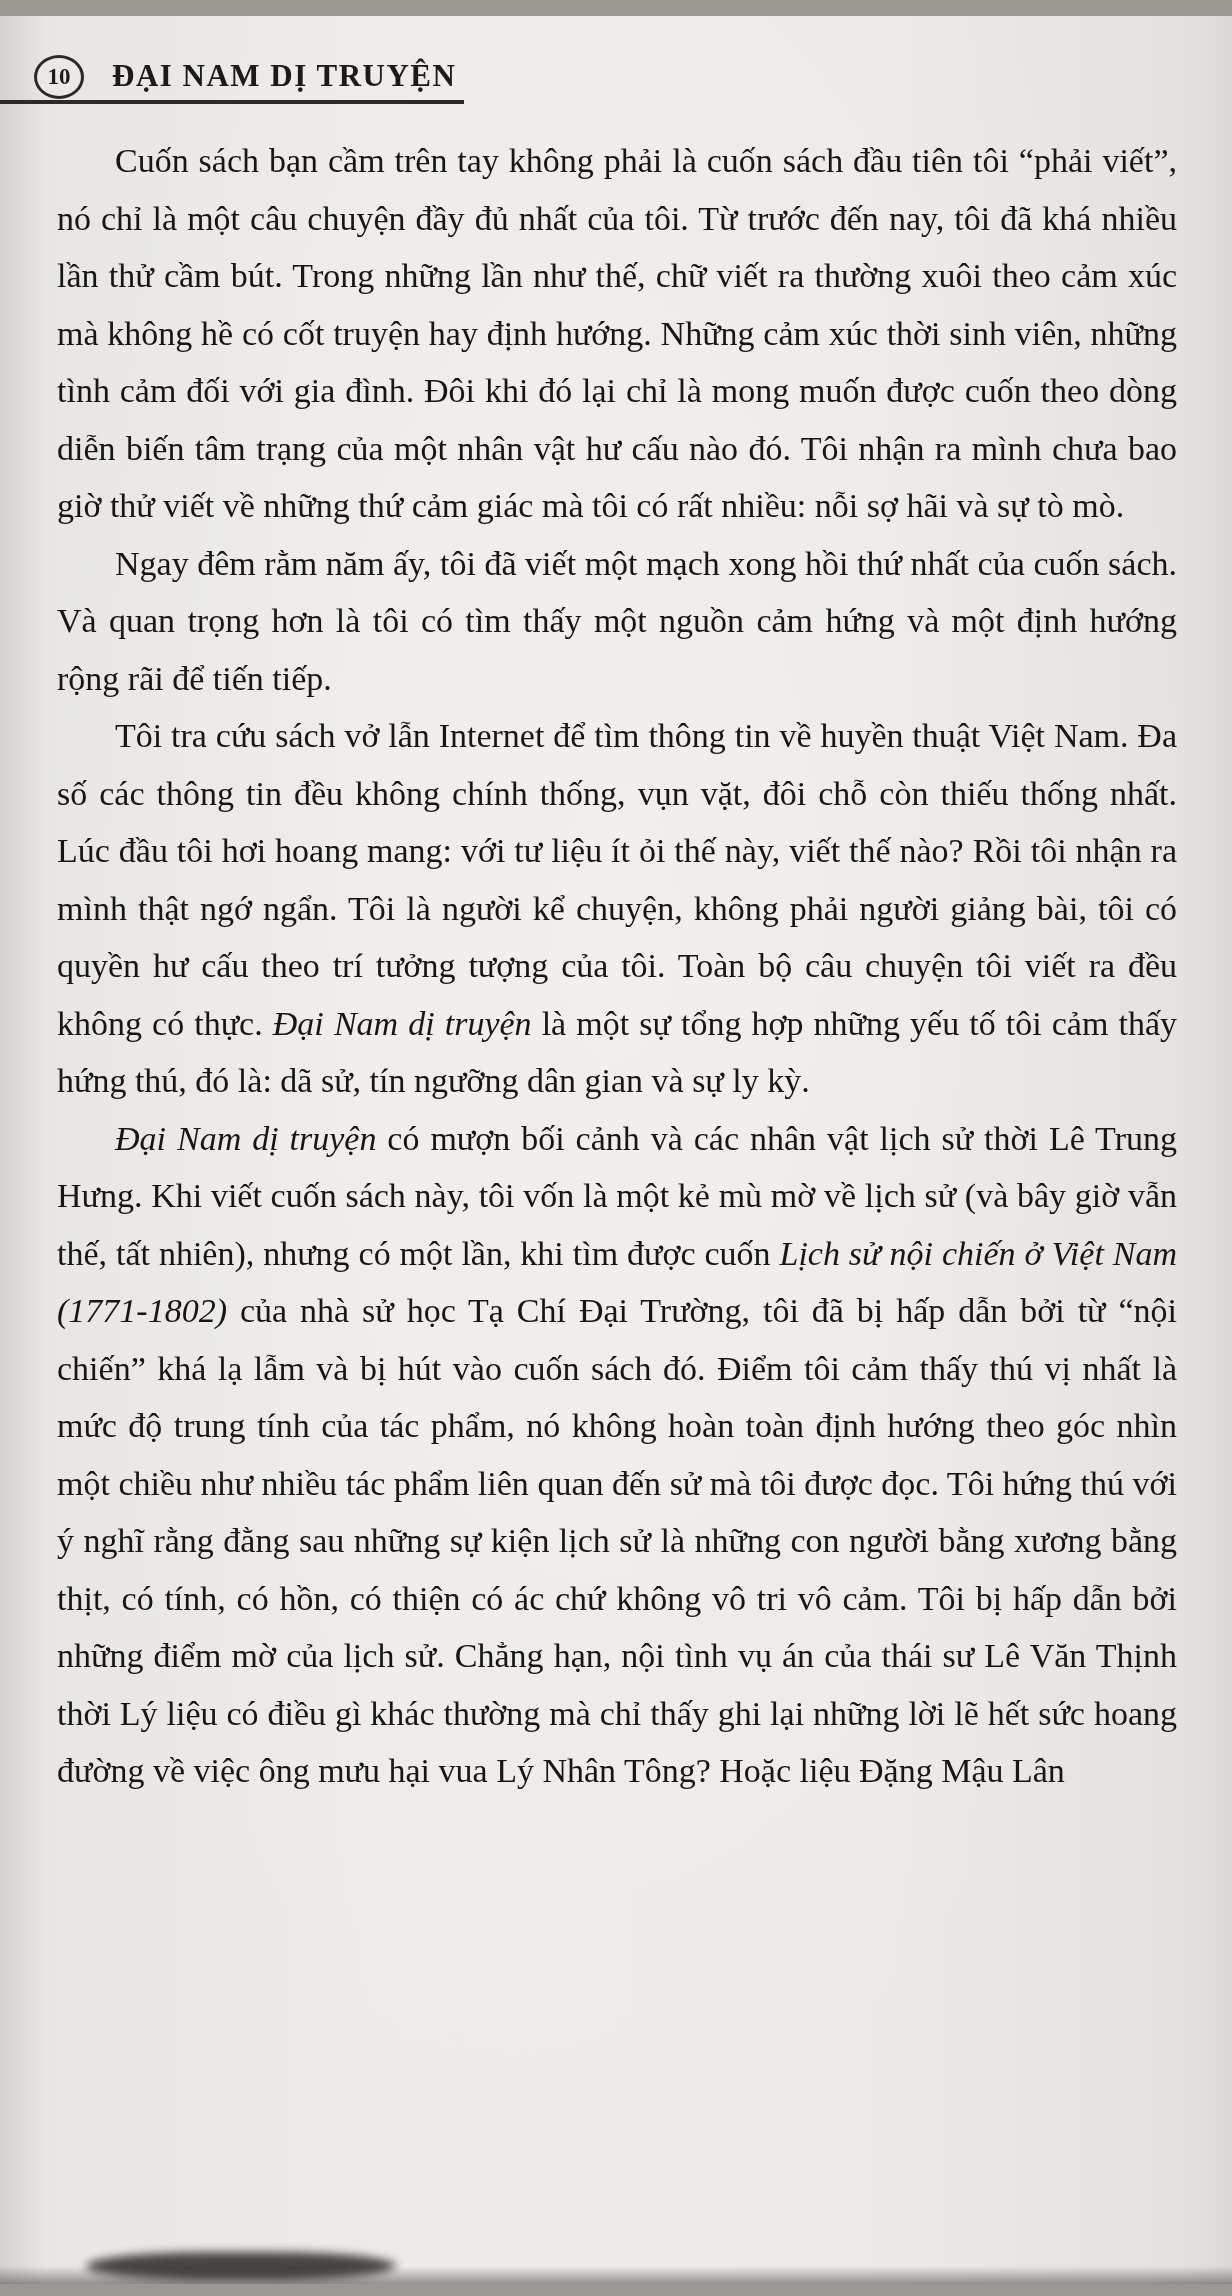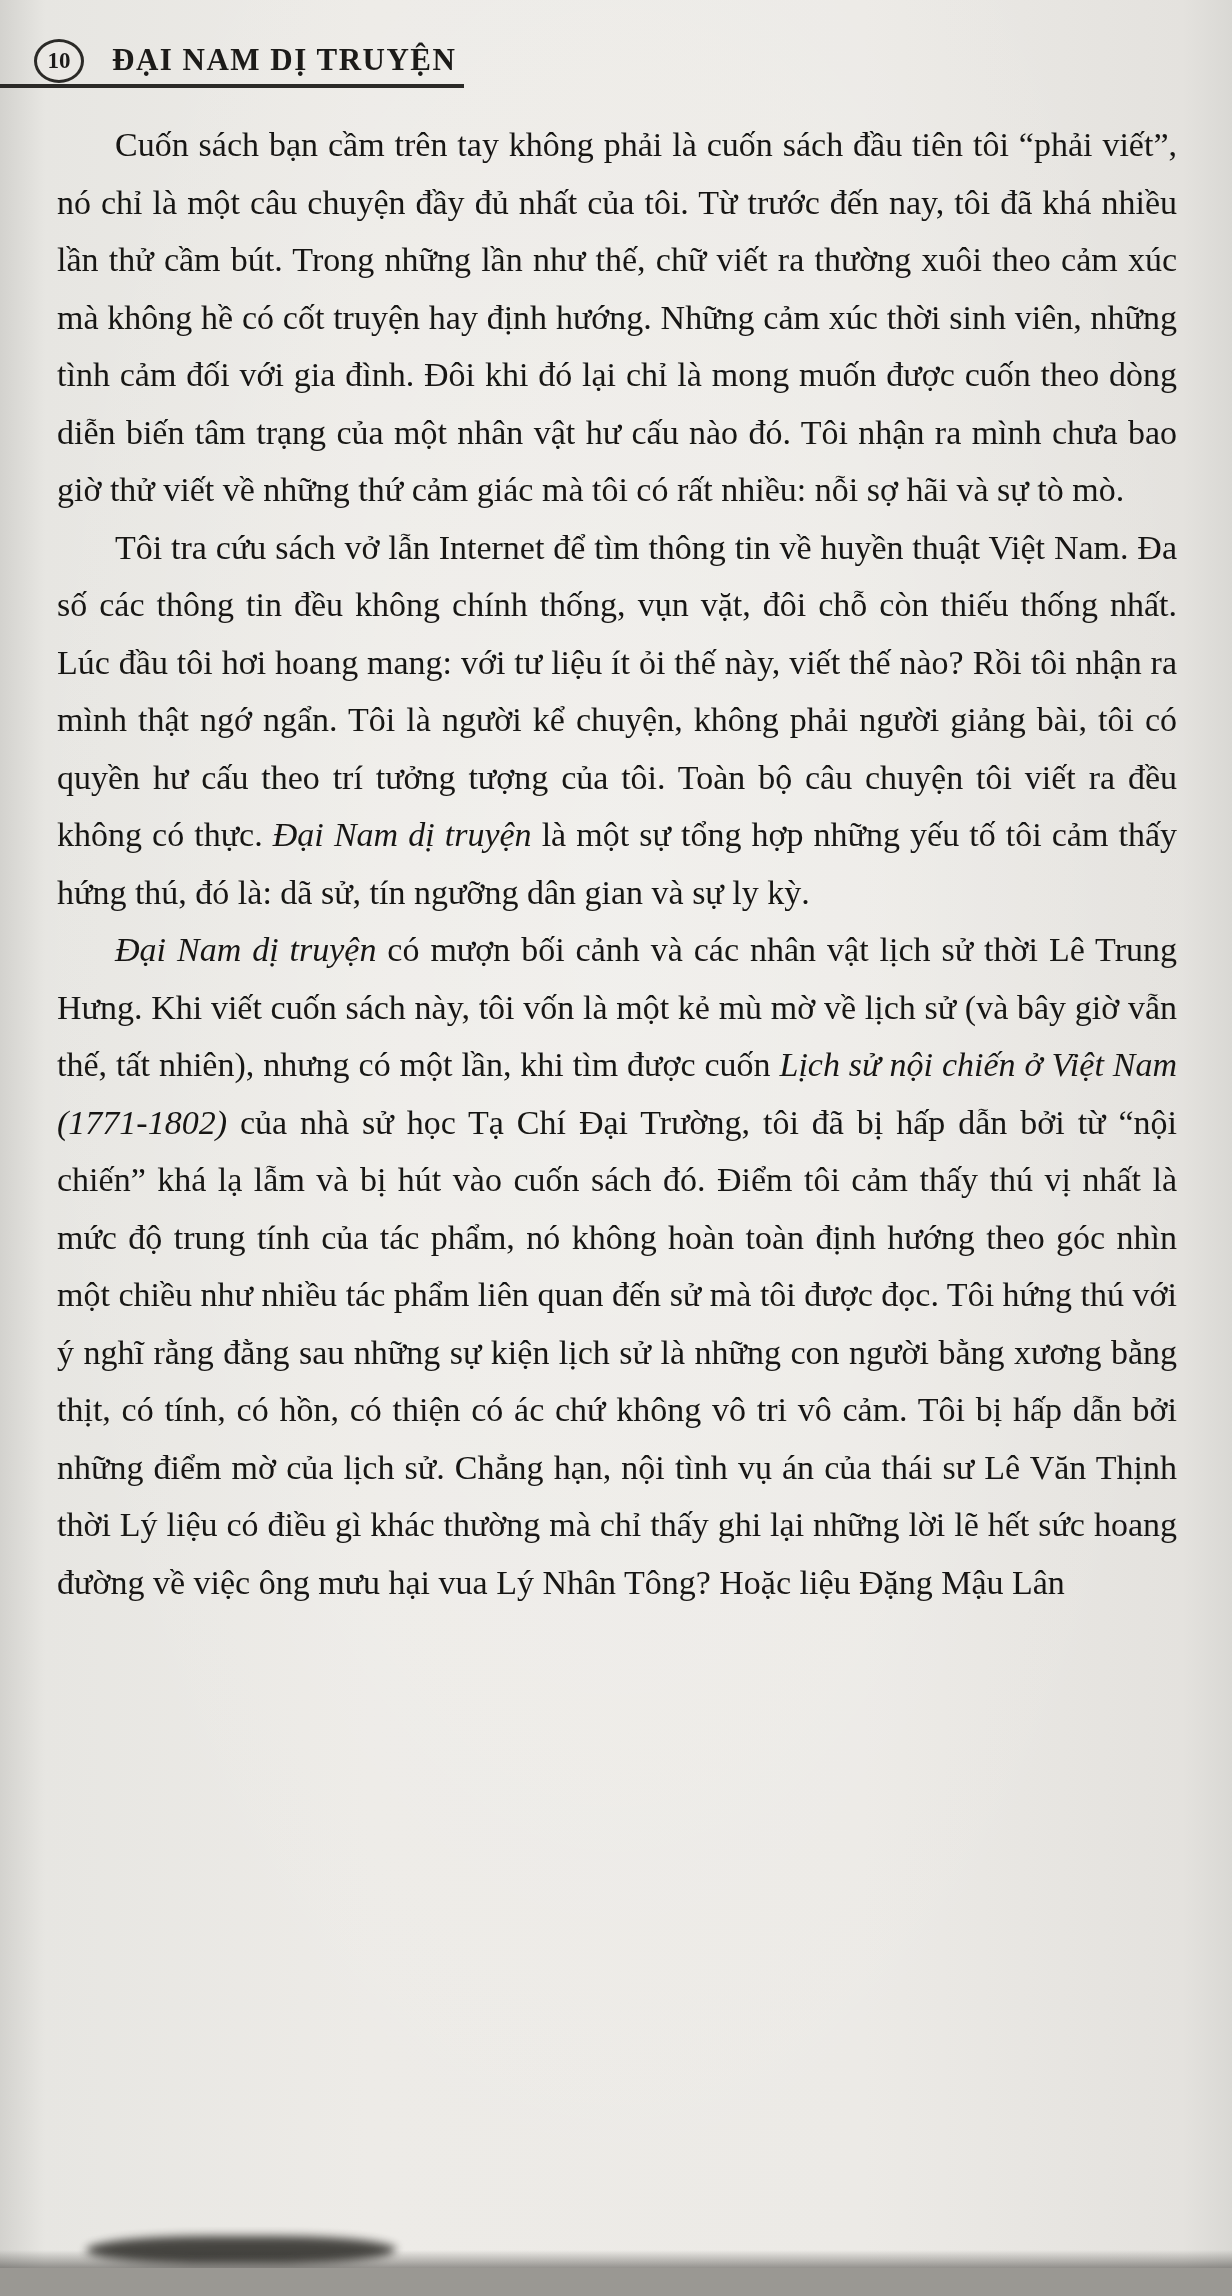--- a/index.html
+++ b/index.html
@@ -1,20 +1,20 @@
 <!DOCTYPE html>
 <html><head>
 <meta charset="utf-8">
 <style>
   html, body { margin: 0; padding: 0; background: #9a9893; }
   .page {
     position: relative;
     width: 1232px;
     height: 2268px;
-    margin: 0 auto;
+    margin: 16px auto;
     overflow: hidden;
     background:
       radial-gradient(ellipse at 50% 40%, rgba(255,255,255,0.25), rgba(0,0,0,0) 70%),
       linear-gradient(90deg, #d3d2ce 0px, #e7e6e2 45px, #edebe7 30%, #eceae6 70%, #e4e2de 96%, #d9d8d4 100%);
     font-family: "Liberation Serif", "DejaVu Serif", serif;
     color: #181715;
   }
 
   
   .header { position: absolute; top: 0; left: 0; width: 100%; height: 96px; }
@@ -79,20 +79,21 @@
   <div class="header">
     <div class="header-rule"></div>
     <div class="page-num-badge">
       <span>10</span>
     </div>
     <div class="header-title">ĐẠI NAM DỊ TRUYỆN</div>
   </div>
 
   <div class="page-body">
       <p><span>Cuốn sách bạn cầm trên tay không phải là cuốn sách đầu tiên tôi “phải viết”, nó chỉ là một câu chuyện đầy đủ nhất của tôi. Từ trước đến nay, tôi đã khá nhiều lần thử cầm bút. Trong những lần như thế, chữ viết ra thường xuôi theo cảm xúc mà không hề có cốt truyện hay định hướng. Những cảm xúc thời sinh viên, những tình cảm đối với gia đình. Đôi khi đó lại chỉ là mong muốn được cuốn theo dòng diễn biến tâm trạng của một nhân vật hư cấu nào đó. Tôi nhận ra mình chưa bao giờ thử viết về những thứ cảm giác mà tôi có rất nhiều: nỗi sợ hãi và sự tò mò.</span></p>
+      <p><span>Ngay đêm rằm năm ấy, tôi đã viết một mạch xong hồi thứ nhất của cuốn sách. Và quan trọng hơn là tôi có tìm thấy một nguồn cảm hứng và một định hướng rộng rãi để tiến tiếp.</span></p>
       <p><span>Tôi tra cứu sách vở lẫn Internet để tìm thông tin về huyền thuật Việt Nam. Đa số các thông tin đều không chính thống, vụn vặt, đôi chỗ còn thiếu thống nhất. Lúc đầu tôi hơi hoang mang: với tư liệu ít ỏi thế này, viết thế nào? Rồi tôi nhận ra mình thật ngớ ngẩn. Tôi là người kể chuyện, không phải người giảng bài, tôi có quyền hư cấu theo trí tưởng tượng của tôi. Toàn bộ câu chuyện tôi viết ra đều không có thực. </span><i>Đại Nam dị truyện</i><span> là một sự tổng hợp những yếu tố tôi cảm thấy hứng thú, đó là: dã sử, tín ngưỡng dân gian và sự ly kỳ.</span></p>
       <p><i>Đại Nam dị truyện</i><span> có mượn bối cảnh và các nhân vật lịch sử thời Lê Trung Hưng. Khi viết cuốn sách này, tôi vốn là một kẻ mù mờ về lịch sử (và bây giờ vẫn thế, tất nhiên), nhưng có một lần, khi tìm được cuốn </span><i>Lịch sử nội chiến ở Việt Nam (1771-1802)</i><span> của nhà sử học Tạ Chí Đại Trường, tôi đã bị hấp dẫn bởi từ “nội chiến” khá lạ lẫm và bị hút vào cuốn sách đó. Điểm tôi cảm thấy thú vị nhất là mức độ trung tính của tác phẩm, nó không hoàn toàn định hướng theo góc nhìn một chiều như nhiều tác phẩm liên quan đến sử mà tôi được đọc. Tôi hứng thú với ý nghĩ rằng đằng sau những sự kiện lịch sử là những con người bằng xương bằng thịt, có tính, có hồn, có thiện có ác chứ không vô tri vô cảm. Tôi bị hấp dẫn bởi những điểm mờ của lịch sử. Chẳng hạn, nội tình vụ án của thái sư Lê Văn Thịnh thời Lý liệu có điều gì khác thường mà chỉ thấy ghi lại những lời lẽ hết sức hoang đường về việc ông mưu hại vua Lý Nhân Tông? Hoặc liệu Đặng Mậu Lân</span></p>
     </div>
 
   <div class="scan-smudge"></div>
   <div class="scan-bottom-shadow"></div>
 
 </div>
 
 </body></html>

